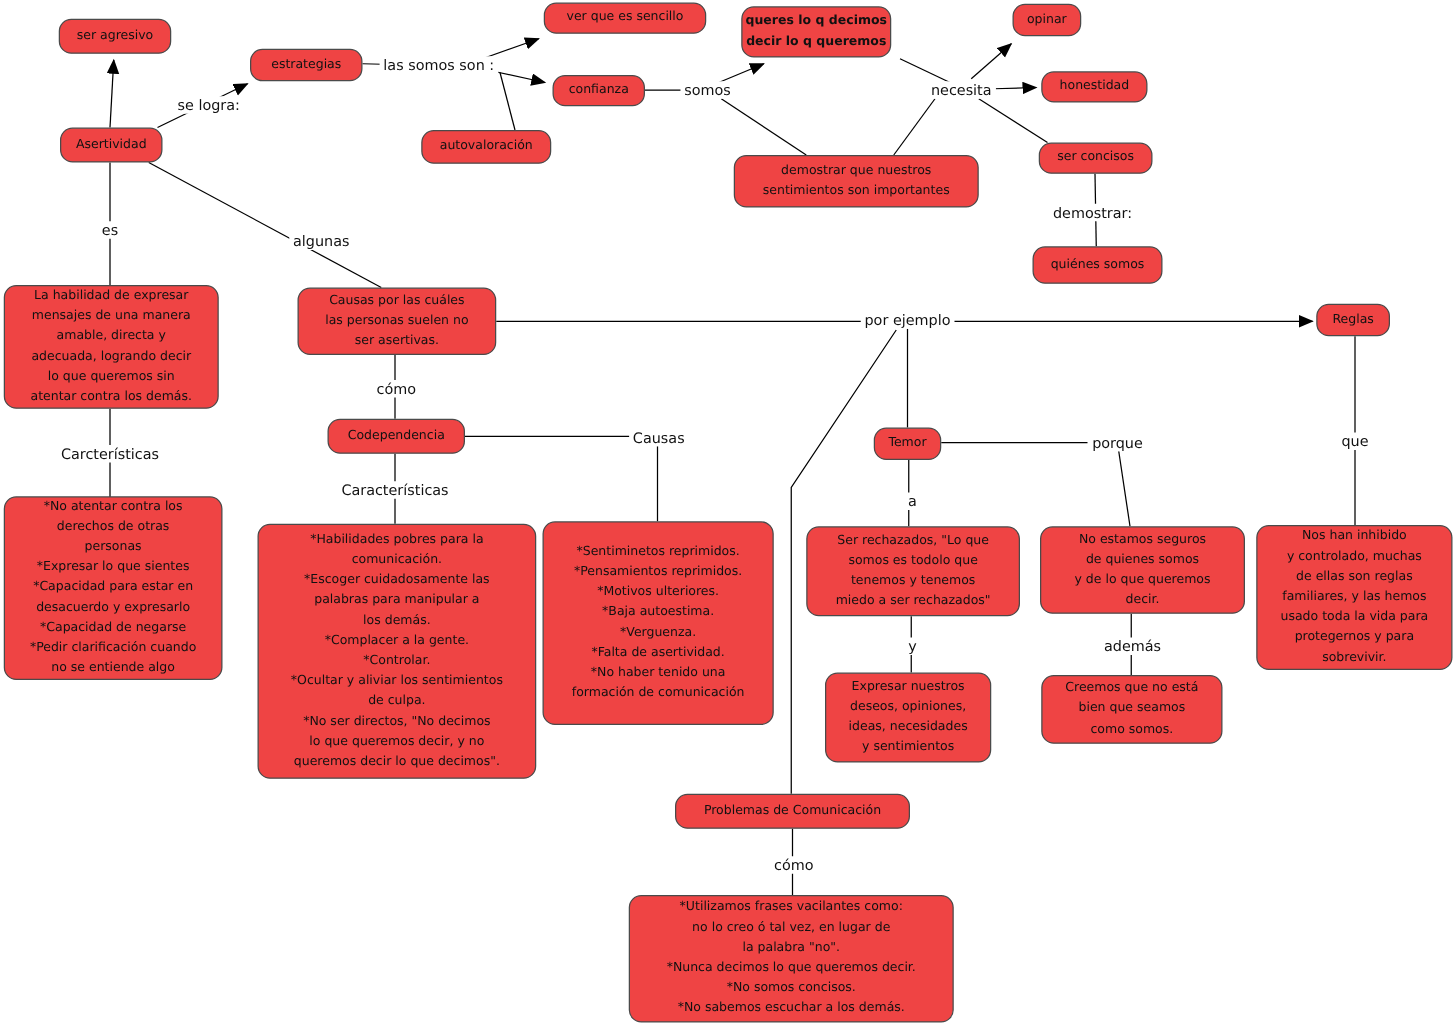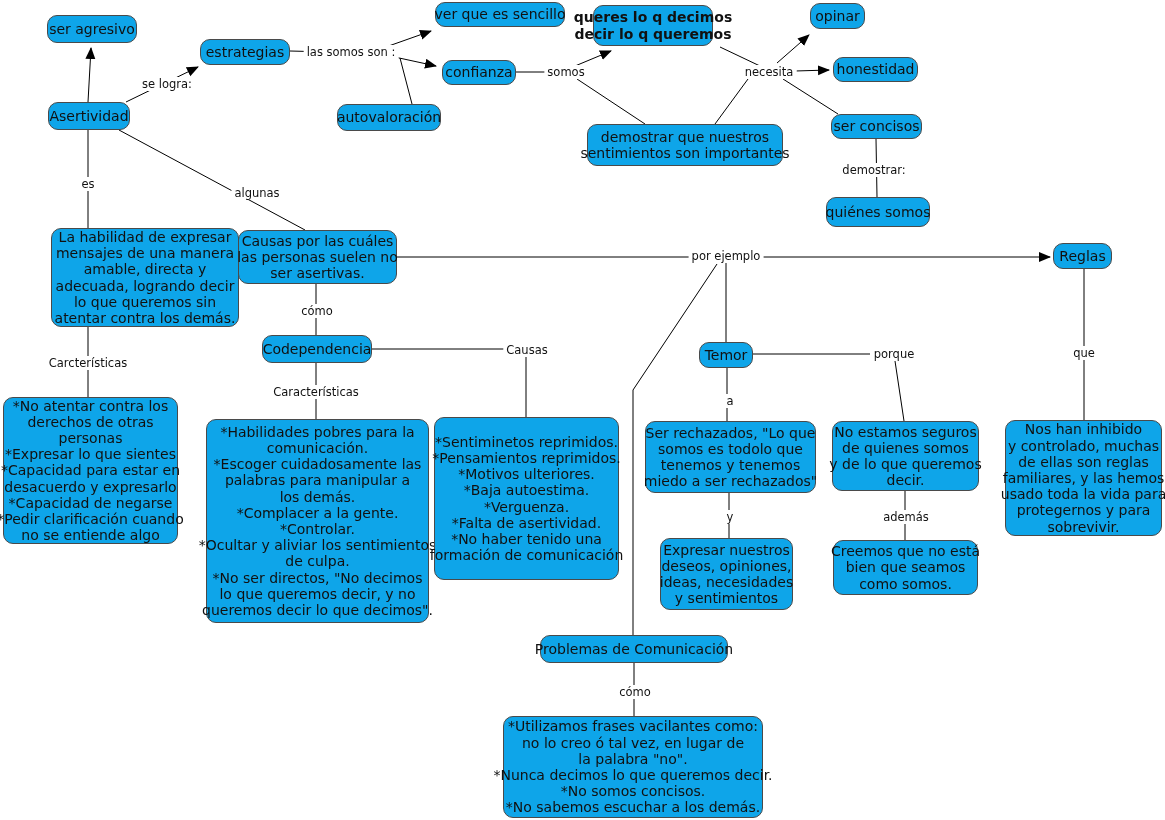--- a/index.html
+++ b/index.html
@@ -5,22 +5,22 @@
   html,body{margin:0;padding:0;background:#ffffff;}
   #map{position:relative;width:1165px;height:820px;overflow:hidden;
        font-family:"DejaVu Sans","Liberation Sans",sans-serif;color:#111;}
   #edge-layer{position:absolute;left:0;top:0;z-index:1;}
   .edge{fill:none;stroke:#000;stroke-width:1;}
   .link-label{position:absolute;transform:translate(-50%,-50%);z-index:2;
        background:#ffffff;padding:0 3px;font-size:11.5px;white-space:pre;line-height:14px;}
   .node{position:absolute;z-index:3;box-sizing:border-box;
        display:flex;align-items:center;justify-content:center;
        text-align:center;white-space:pre;
-       background:#0ea5e9;border:1px solid #4a4a4a;border-radius:10px;
-       font-size:14px;line-height:16.2px;padding:1px 3px;}
+       background:#ef4444;border:1px solid #4a4a4a;border-radius:10px;
+       font-size:10px;line-height:16.2px;padding:1px 3px;}
 </style>
 </head>
 <body>
 
 <div id="map">
   <svg id="edge-layer" width="1165" height="820">
     <defs>
       <marker id="arrowhead" markerWidth="14" markerHeight="12" refX="11" refY="5" orient="auto" markerUnits="userSpaceOnUse">
         <path d="M0,0 L12,5 L0,10 z" fill="#000"></path>
       </marker>
@@ -84,21 +84,21 @@
     <div class="node" style="left: 442px; top: 60px; width: 74px; height: 25px;">confianza</div>
     <div class="node" style="left: 337px; top: 104px; width: 104px; height: 27px;">autovaloración</div>
     <div class="node" style="left: 593px; top: 5px; width: 120px; height: 41px; font-weight: bold;">queres lo q decimos
 decir lo q queremos</div>
     <div class="node" style="left: 810px; top: 3px; width: 55px; height: 26px;">opinar</div>
     <div class="node" style="left: 833px; top: 57px; width: 85px; height: 25px;">honestidad</div>
     <div class="node" style="left: 831px; top: 114px; width: 91px; height: 25px;">ser concisos</div>
     <div class="node" style="left: 587px; top: 124px; width: 196px; height: 42px;">demostrar que nuestros
 sentimientos son importantes</div>
     <div class="node" style="left: 826px; top: 197px; width: 104px; height: 30px;">quiénes somos</div>
-    <div class="node" style="left: 3px; top: 228px; width: 188px; height: 99px; margin-left: 48px;">La habilidad de expresar
+    <div class="node" style="left: 3px; top: 228px; width: 172px; height: 99px;">La habilidad de expresar
 mensajes de una manera
 amable, directa y
 adecuada, logrando decir
 lo que queremos sin
 atentar contra los demás.</div>
     <div class="node" style="left: 238px; top: 230px; width: 159px; height: 54px;">Causas por las cuáles
 las personas suelen no
 ser asertivas.</div>
     <div class="node" style="left: 1053px; top: 243px; width: 59px; height: 26px;">Reglas</div>
     <div class="node" style="left: 262px; top: 335px; width: 110px; height: 28px;">Codependencia</div>
@@ -129,21 +129,21 @@
 *Motivos ulteriores.
 *Baja autoestima.
 *Verguenza.
 *Falta de asertividad.
 *No haber tenido una
 formación de comunicación</div>
     <div class="node" style="left: 645px; top: 421px; width: 171px; height: 72px;">Ser rechazados, "Lo que
 somos es todolo que
 tenemos y tenemos
 miedo a ser rechazados"</div>
-    <div class="node" style="left: 832px; top: 421px; width: 147px; height: 70px;">No estamos seguros
+    <div class="node" style="left: 832px; top: 421px; width: 164px; height: 70px;">No estamos seguros
 de quienes somos
 y de lo que queremos
 decir.</div>
     <div class="node" style="left: 1005px; top: 420px; width: 157px; height: 116px;">Nos han inhibido
 y controlado, muchas
 de ellas son reglas
 familiares, y las hemos
 usado toda la vida para
 protegernos y para
 sobrevivir.</div>

